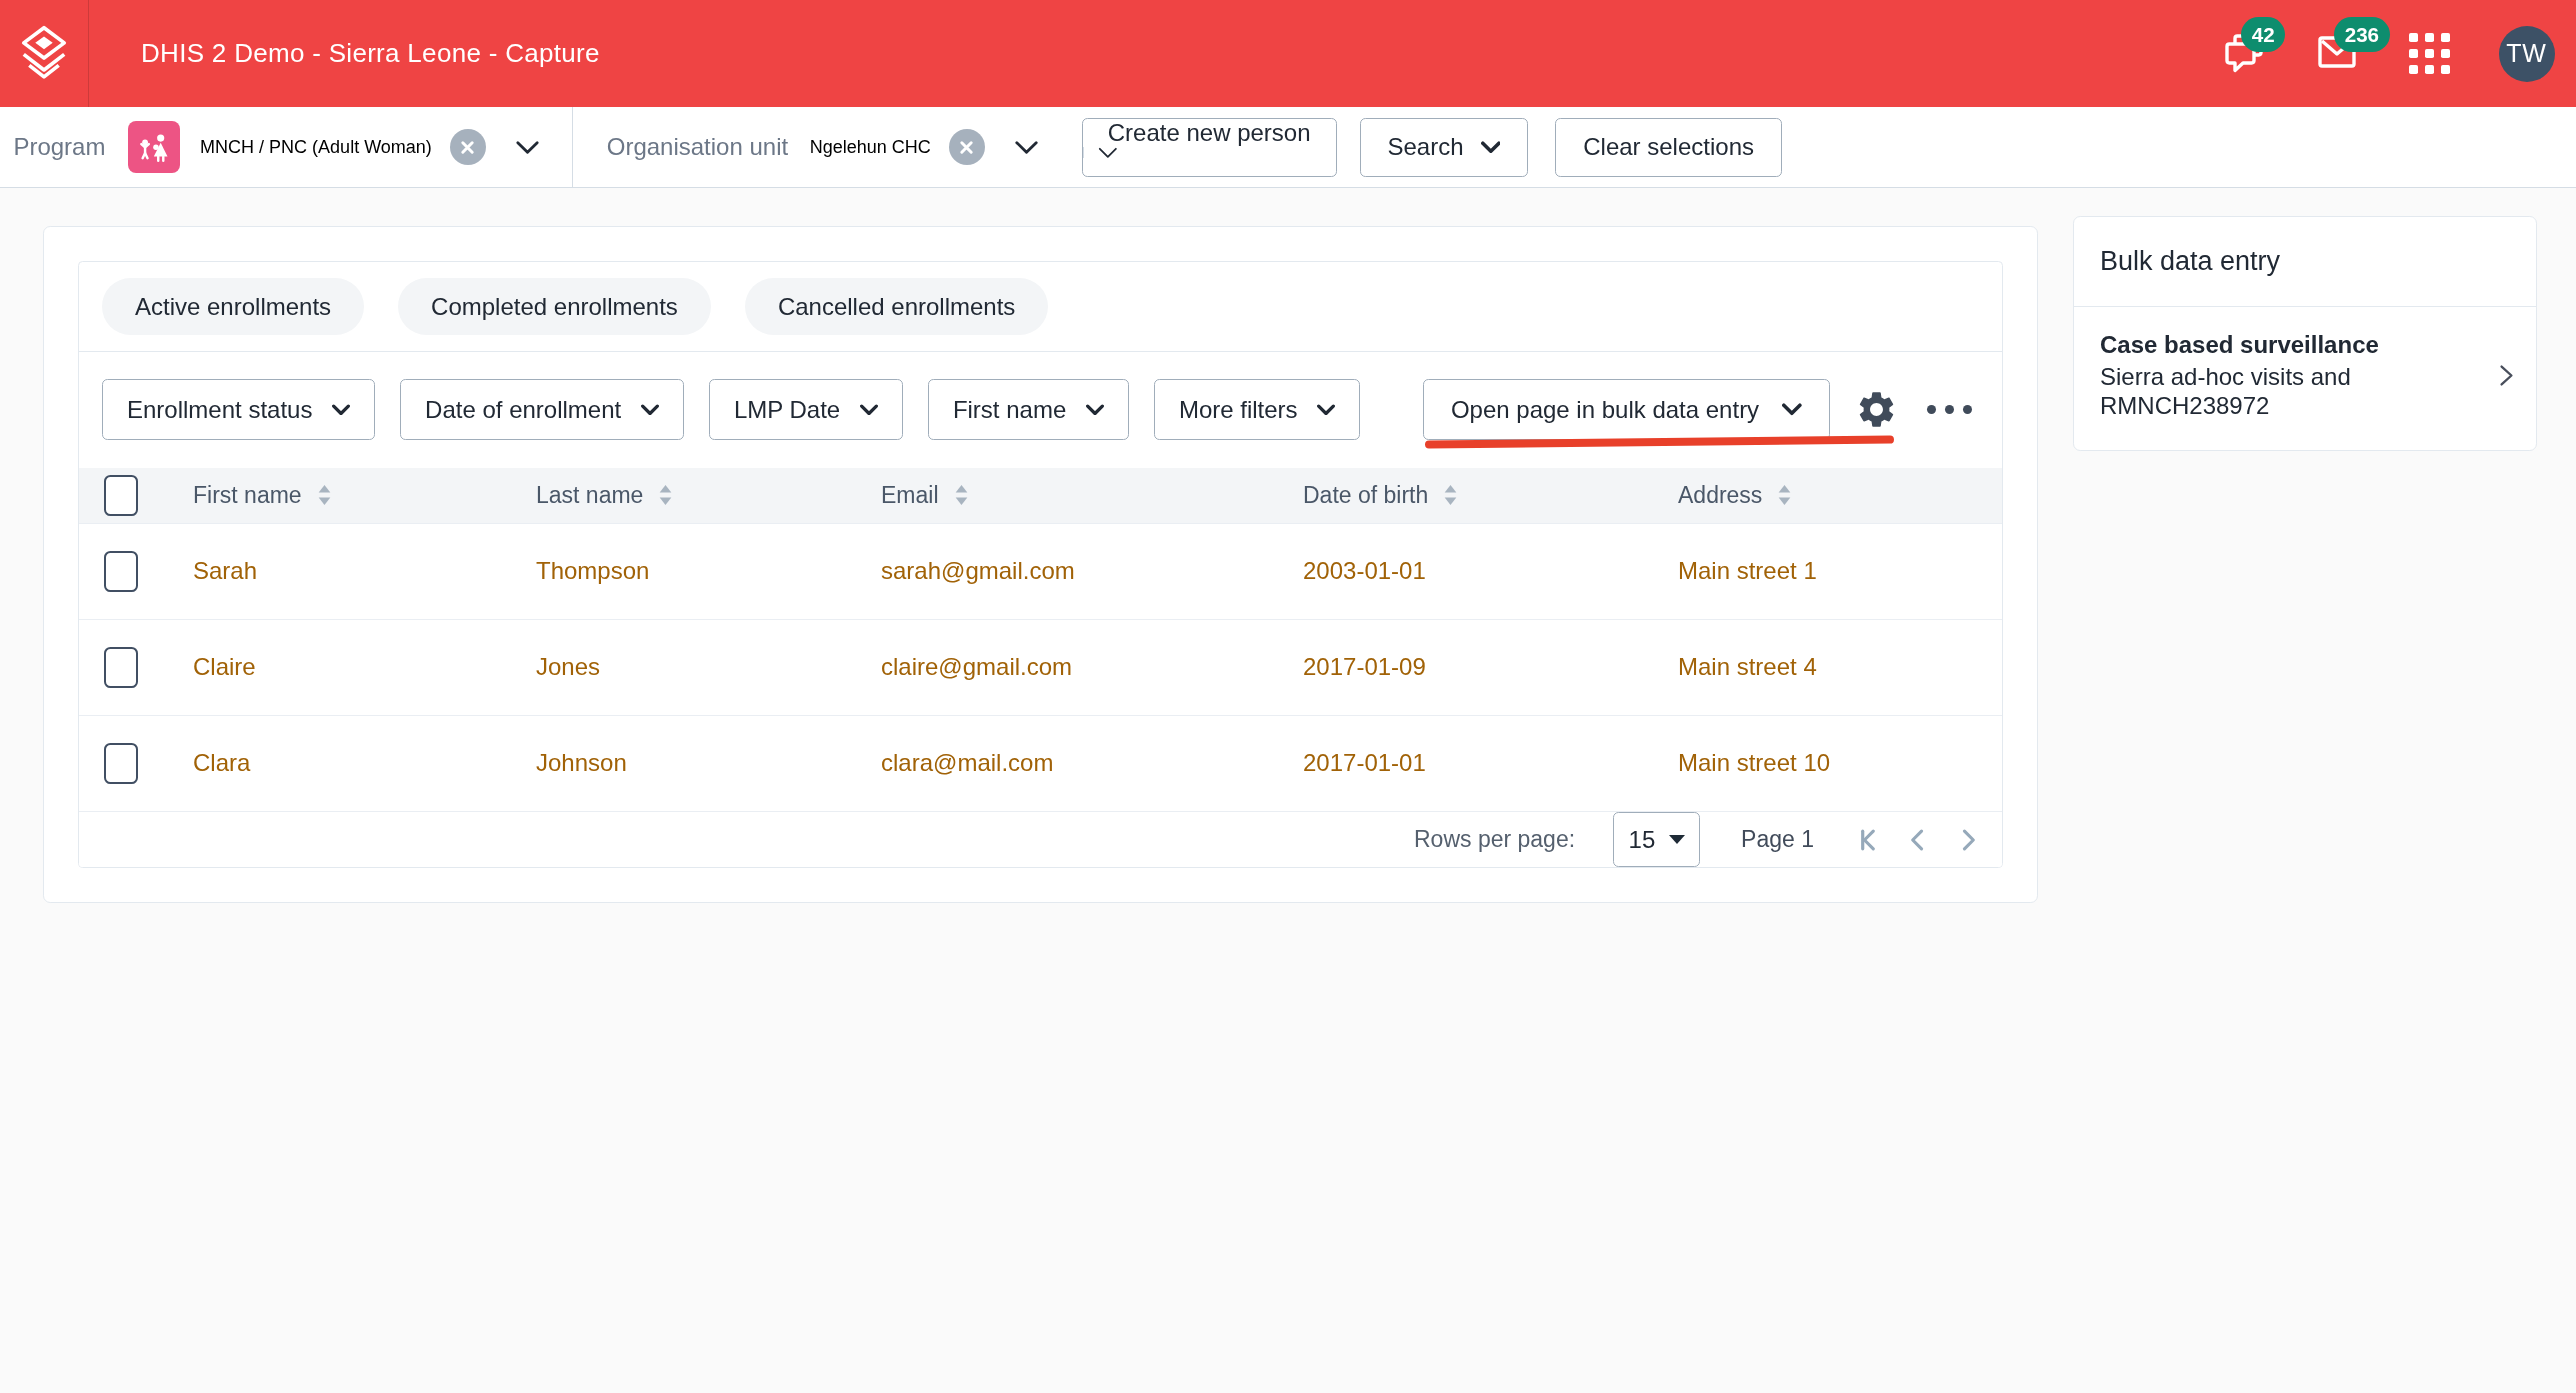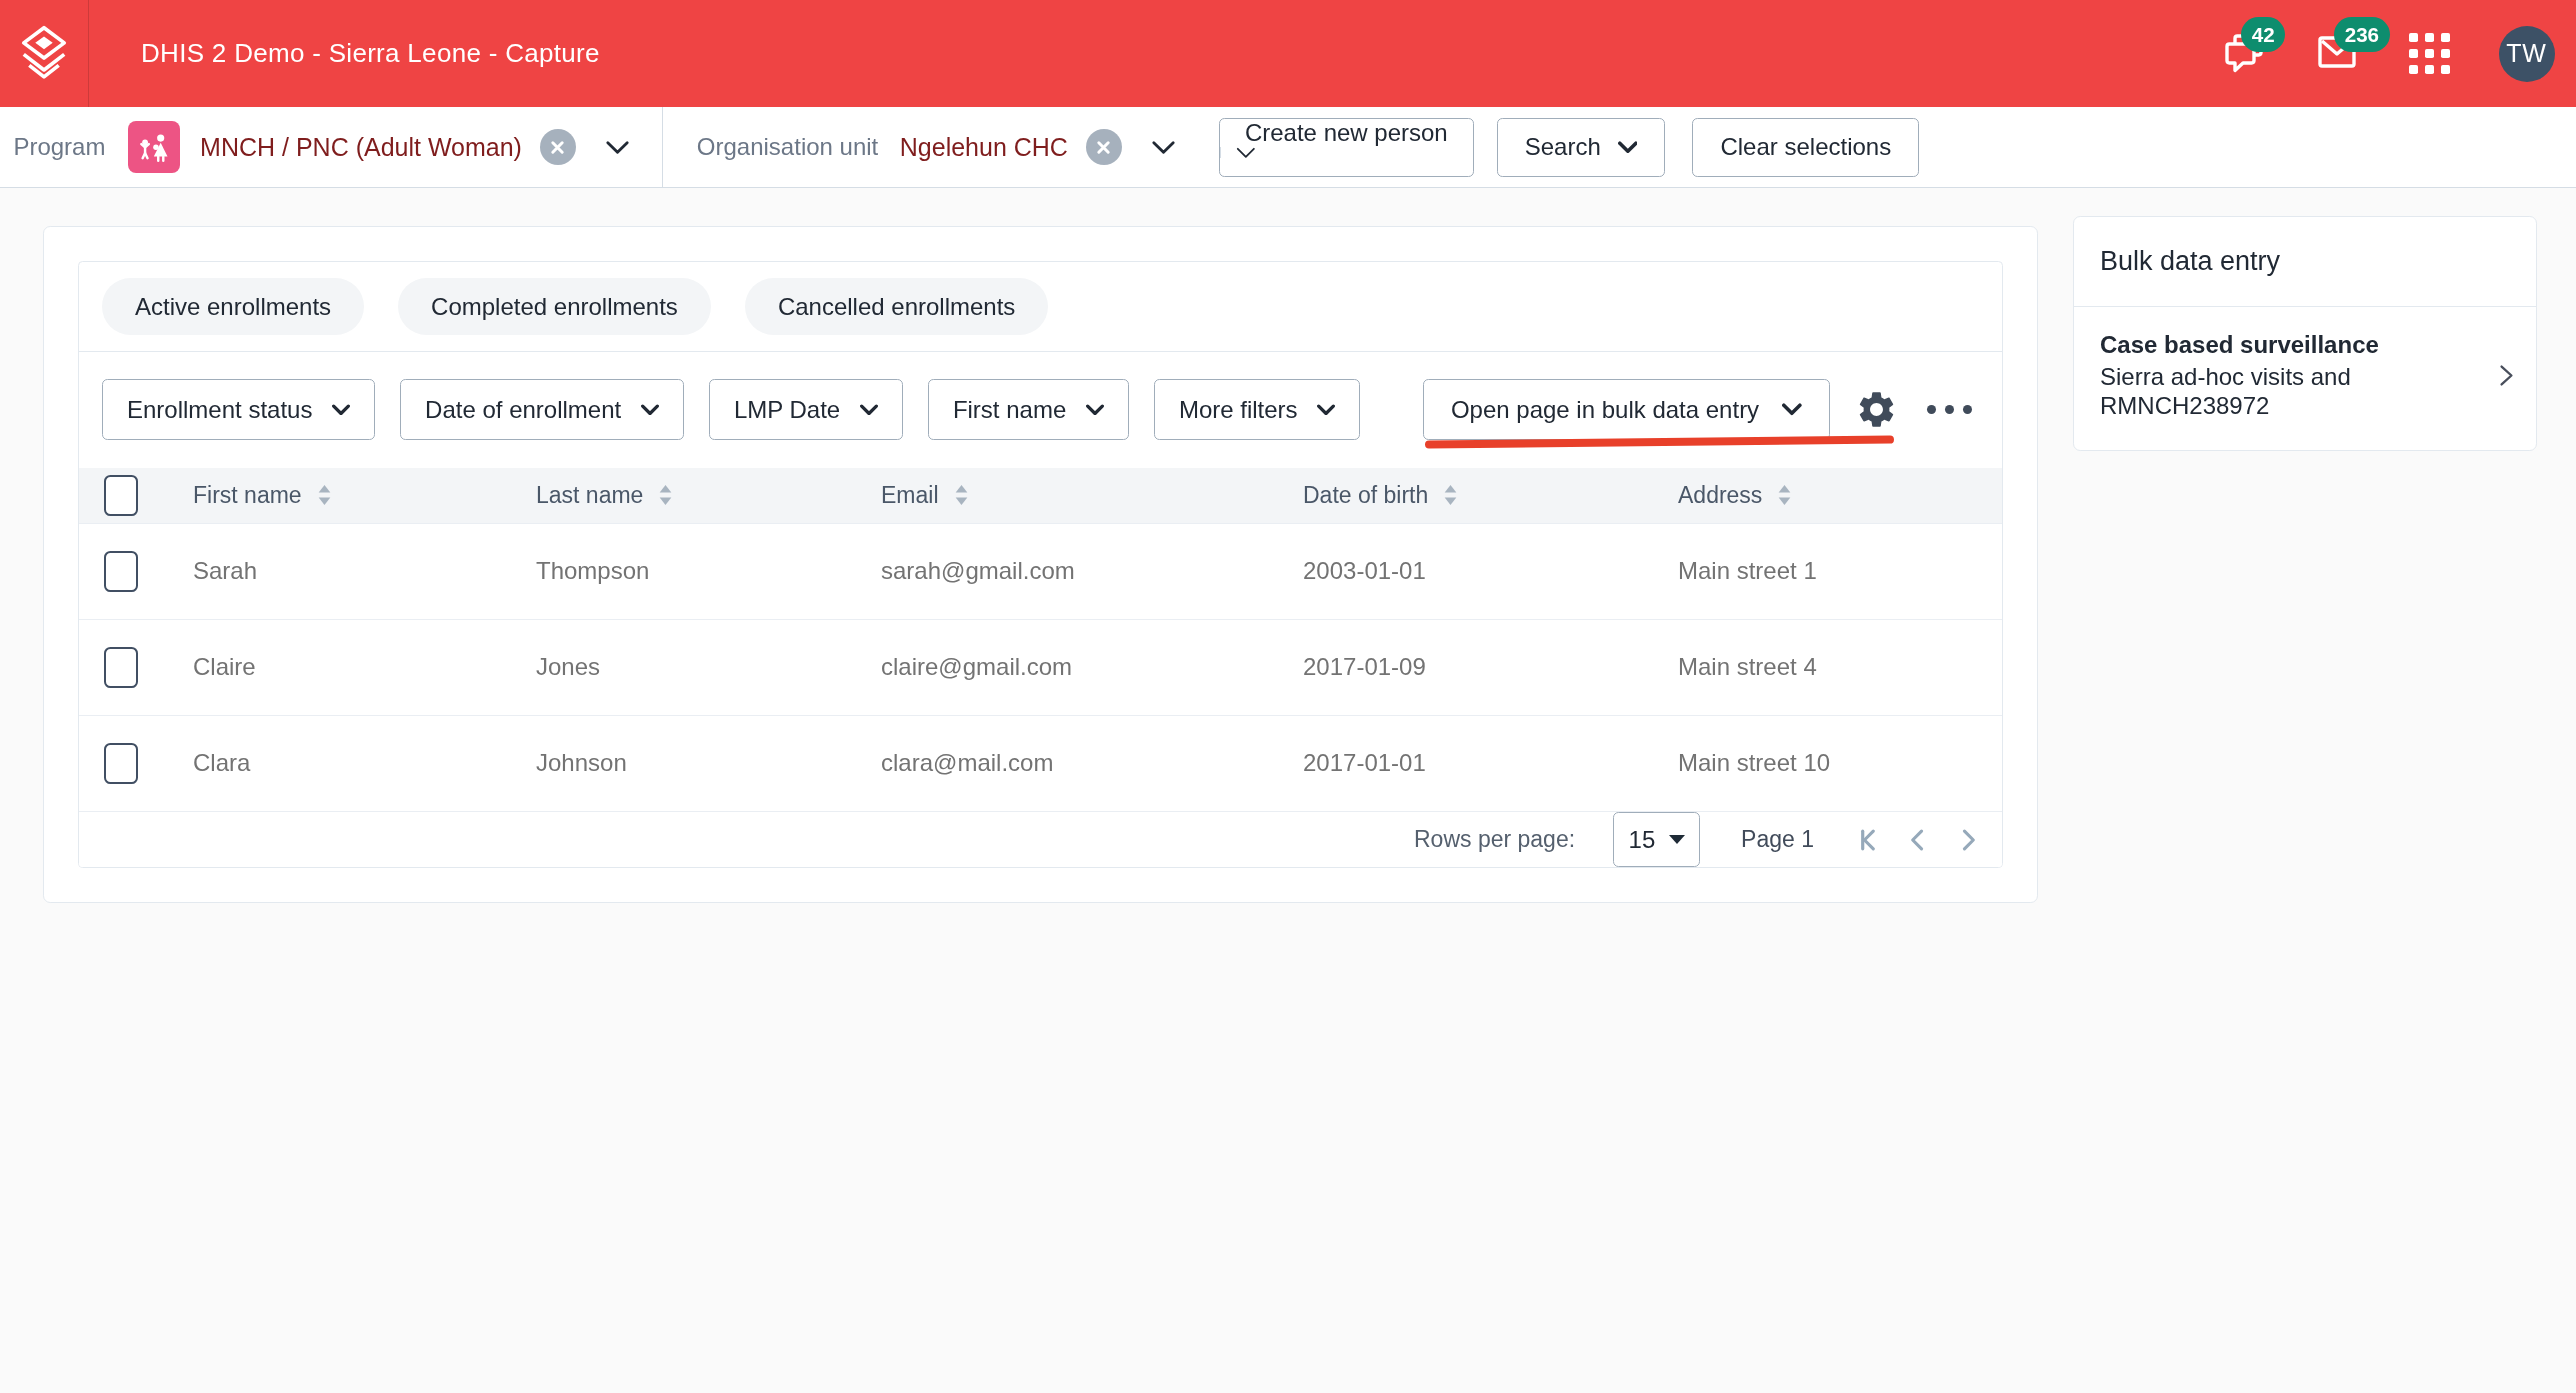--- a/index.html
+++ b/index.html
@@ -34,21 +34,21 @@
     width: 56px; height: 56px; border-radius: 50%; background: #3d5166;
     color: #fff; font-size: 25px; display: flex; align-items: center; justify-content: center;
     letter-spacing: 0.9px; cursor: pointer;
   }
   
   .context-bar {
     height: 81px; background: #ffffff; border-bottom: 0.9px solid #d5dde5;
     display: flex; align-items: center;
   }
   .ctx-label { color: #6c7787; font-size: 24px; }
-  .ctx-value { color: #7f1d1d; font-size: 25px; white-space: nowrap; cursor: pointer; }
+  .ctx-value { color: #000000; font-size: 18px; white-space: nowrap; cursor: pointer; }
   .program-icon {
     width: 52px; height: 52px; border-radius: 8px; background: #ed5484;
     display: flex; align-items: center; justify-content: center; flex: none;
   }
   .clear-circle {
     width: 36px; height: 36px; border-radius: 50%; background: #a6b1bd;
     display: flex; align-items: center; justify-content: center; cursor: pointer; flex: none;
   }
   .ctx-chevron { display: flex; align-items: center; cursor: pointer; }
   .v-divider { width: 0.9px; height: 100%; background: #d5dde5; margin-left: 32px; }
@@ -93,21 +93,21 @@
     background: #e8402a; border-radius: 4.5px; transform: rotate(-0.6deg); pointer-events: none;
   }
   
   table.people { width: 100%; border-collapse: collapse; table-layout: fixed; }
   col.c-cb { width: 85px; } col.c-first { width: 343px; } col.c-last { width: 345px; }
   col.c-email { width: 422px; } col.c-dob { width: 375px; } col.c-addr { width: 359px; }
   thead tr { background: #f3f5f7; height: 55px; }
   th { font-weight: 400; font-size: 23px; color: #4a5768; text-align: left; padding-left: 29px; }
   .th-inner { display: flex; align-items: center; gap: 15px; cursor: pointer; }
   tbody tr { height: 96px; border-top: 1.8px solid #eaeef3; background: #fff; cursor: pointer; }
-  td { font-size: 24px; color: #737373; padding-left: 29px; }
+  td { font-size: 24px; color: #a16207; padding-left: 29px; }
   .cb-cell { padding-left: 25px; }
   .checkbox {
     display: inline-block; width: 34px; height: 41px; border: 2.7px solid #414f63;
     border-radius: 6.3px; background: #fff; cursor: pointer; vertical-align: middle;
   }
   thead .checkbox { background: #fff; }
   
   .tfooter {
     border-top: 1.8px solid #eaeef3; height: 63px; margin-top: auto;
     display: flex; align-items: center; justify-content: flex-end; padding-right: 18px;

